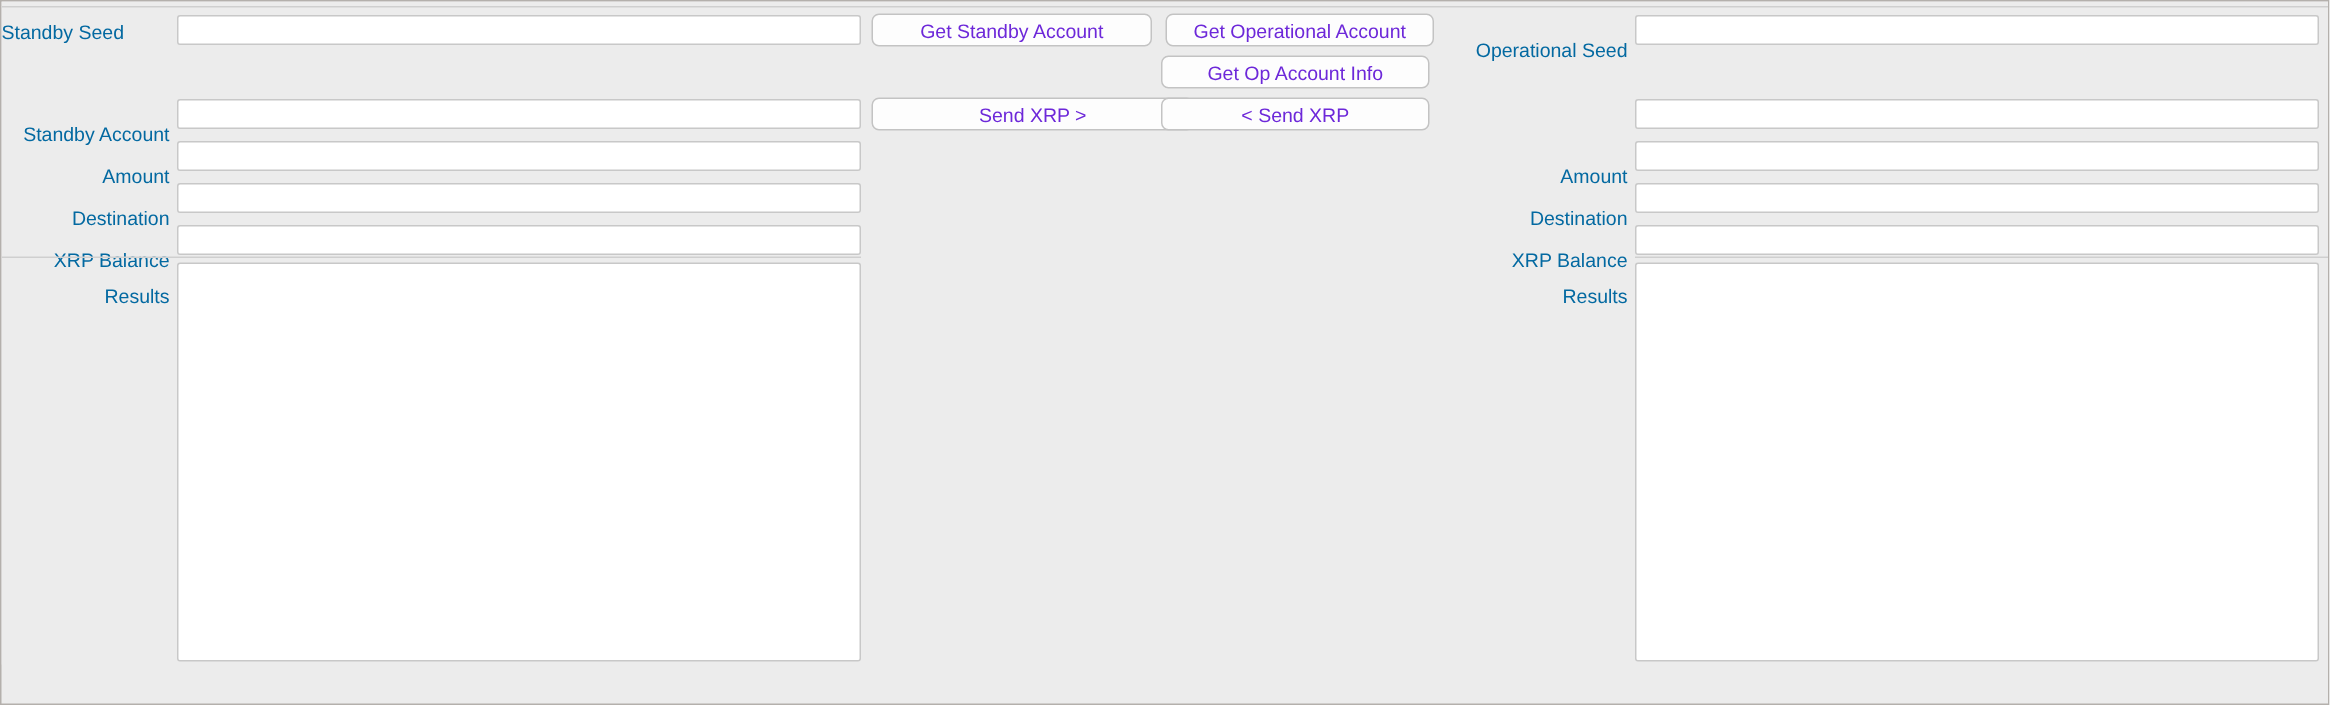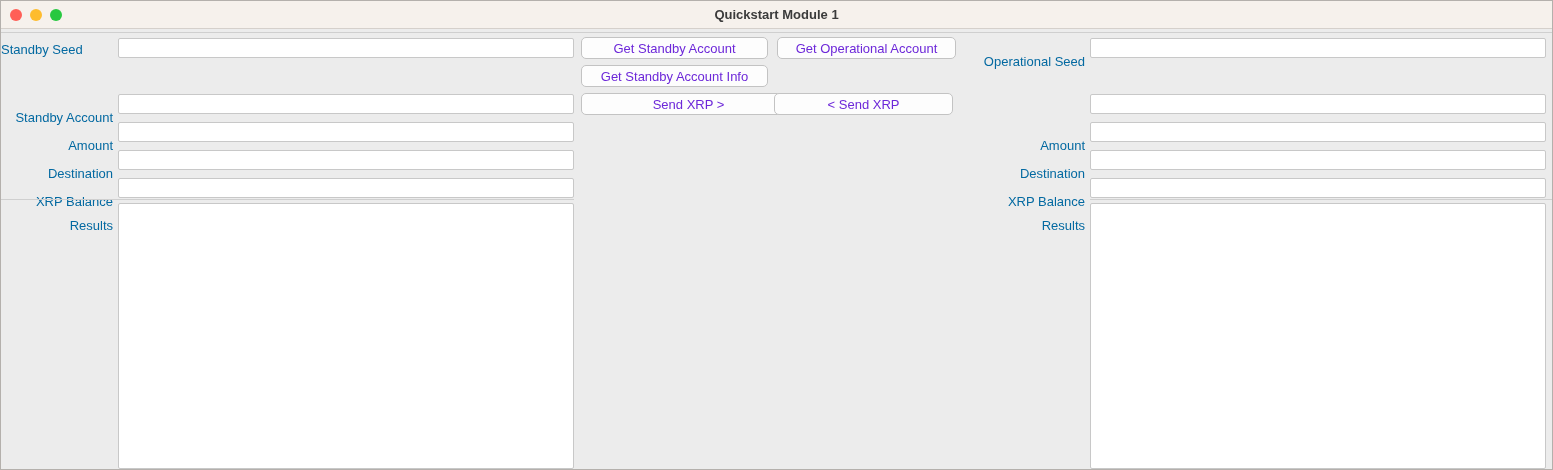--- a/index.html
+++ b/index.html
@@ -110,47 +110,39 @@
     position: absolute;
     background: #cfcfcf;
     height: 1px;
   }
 </style>
 </head>
 <body>
 
 <div class="window">
 
-  <div class="titlebar">
-    <div class="traffic">
-      <span class="dot close"></span>
-      <span class="dot min"></span>
-      <span class="dot max"></span>
-    </div>
-    <div class="title-text">Quickstart Module 1</div>
-  </div>
 
   <div class="content">
 
     <div class="sep" style="left:0; top:3px; width:1553px;"></div>
 
     <div class="row" style="left:0; top:9px; width:112px; height:22px; justify-content:flex-start;">
       <span class="lbl">Standby Seed</span>
     </div>
     <input class="fld" style="position: absolute; left: 117px; top: 9px; width: 456px;" value="">
 
     <button class="btn" style="position:absolute; left:580px; top:8px; width:187px;">Get Standby Account</button>
     <button class="btn" style="position:absolute; left:776px; top:8px; width:179px;">Get Operational Account</button>
 
     <div class="row" style="left:958px; top:9px; width:126px; height:22px; justify-content:flex-end;">
       <span class="lbl right">Operational Seed</span>
     </div>
     <input class="fld" style="position: absolute; left: 1089px; top: 9px; width: 456px;" value="">
 
-    <button class="btn" style="position:absolute; left:580px; top:36px; width:187px;">Get Standby Account Info</button>
+    <button class="btn" style="position:absolute; left:773px; top:36px; width:179px;">Get Op Account Info</button>
 
     <div class="row" style="left:0; top:65px; width:112px; height:22px; justify-content:flex-end;">
       <span class="lbl right">Standby Account</span>
     </div>
     <input class="fld" style="position: absolute; left: 117px; top: 65px; width: 456px;" value="">
 
     <button class="btn" style="position:absolute; left:580px; top:64px; width:215px;">Send XRP &gt;</button>
     <button class="btn" style="position:absolute; left:773px; top:64px; width:179px;">&lt; Send XRP</button>
 
     <input class="fld" style="position: absolute; left: 1089px; top: 65px; width: 456px;" value="">

